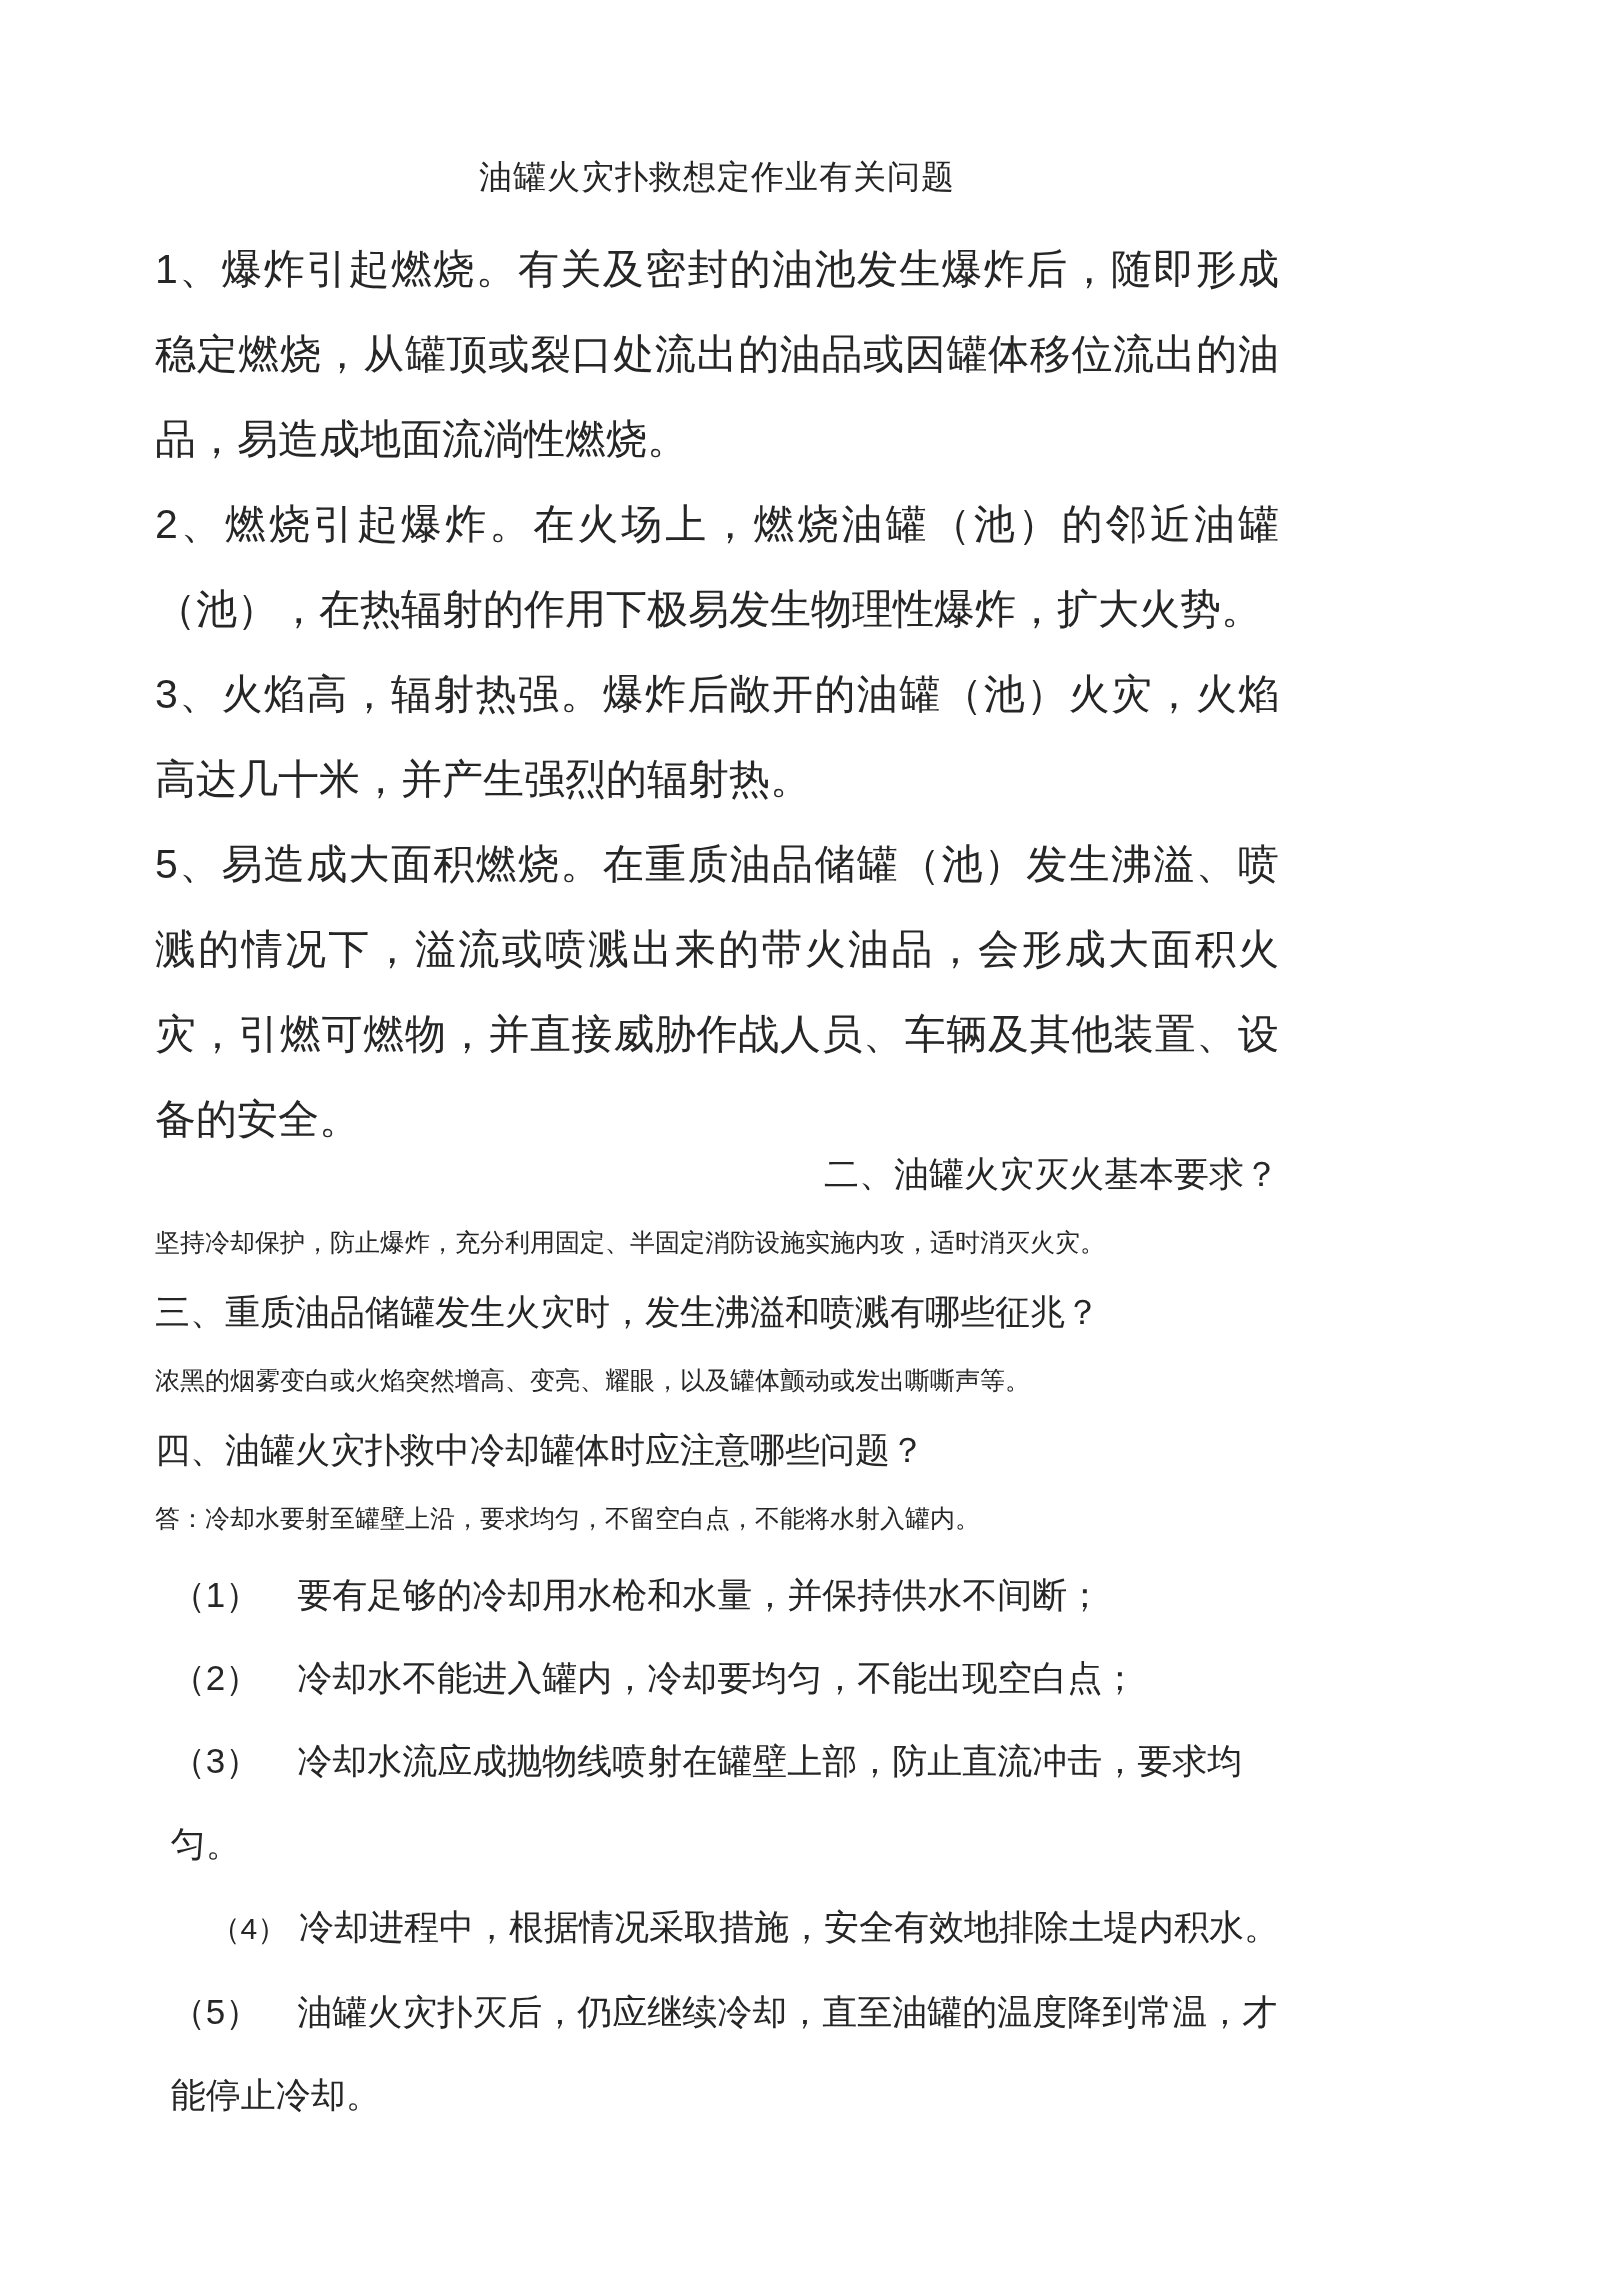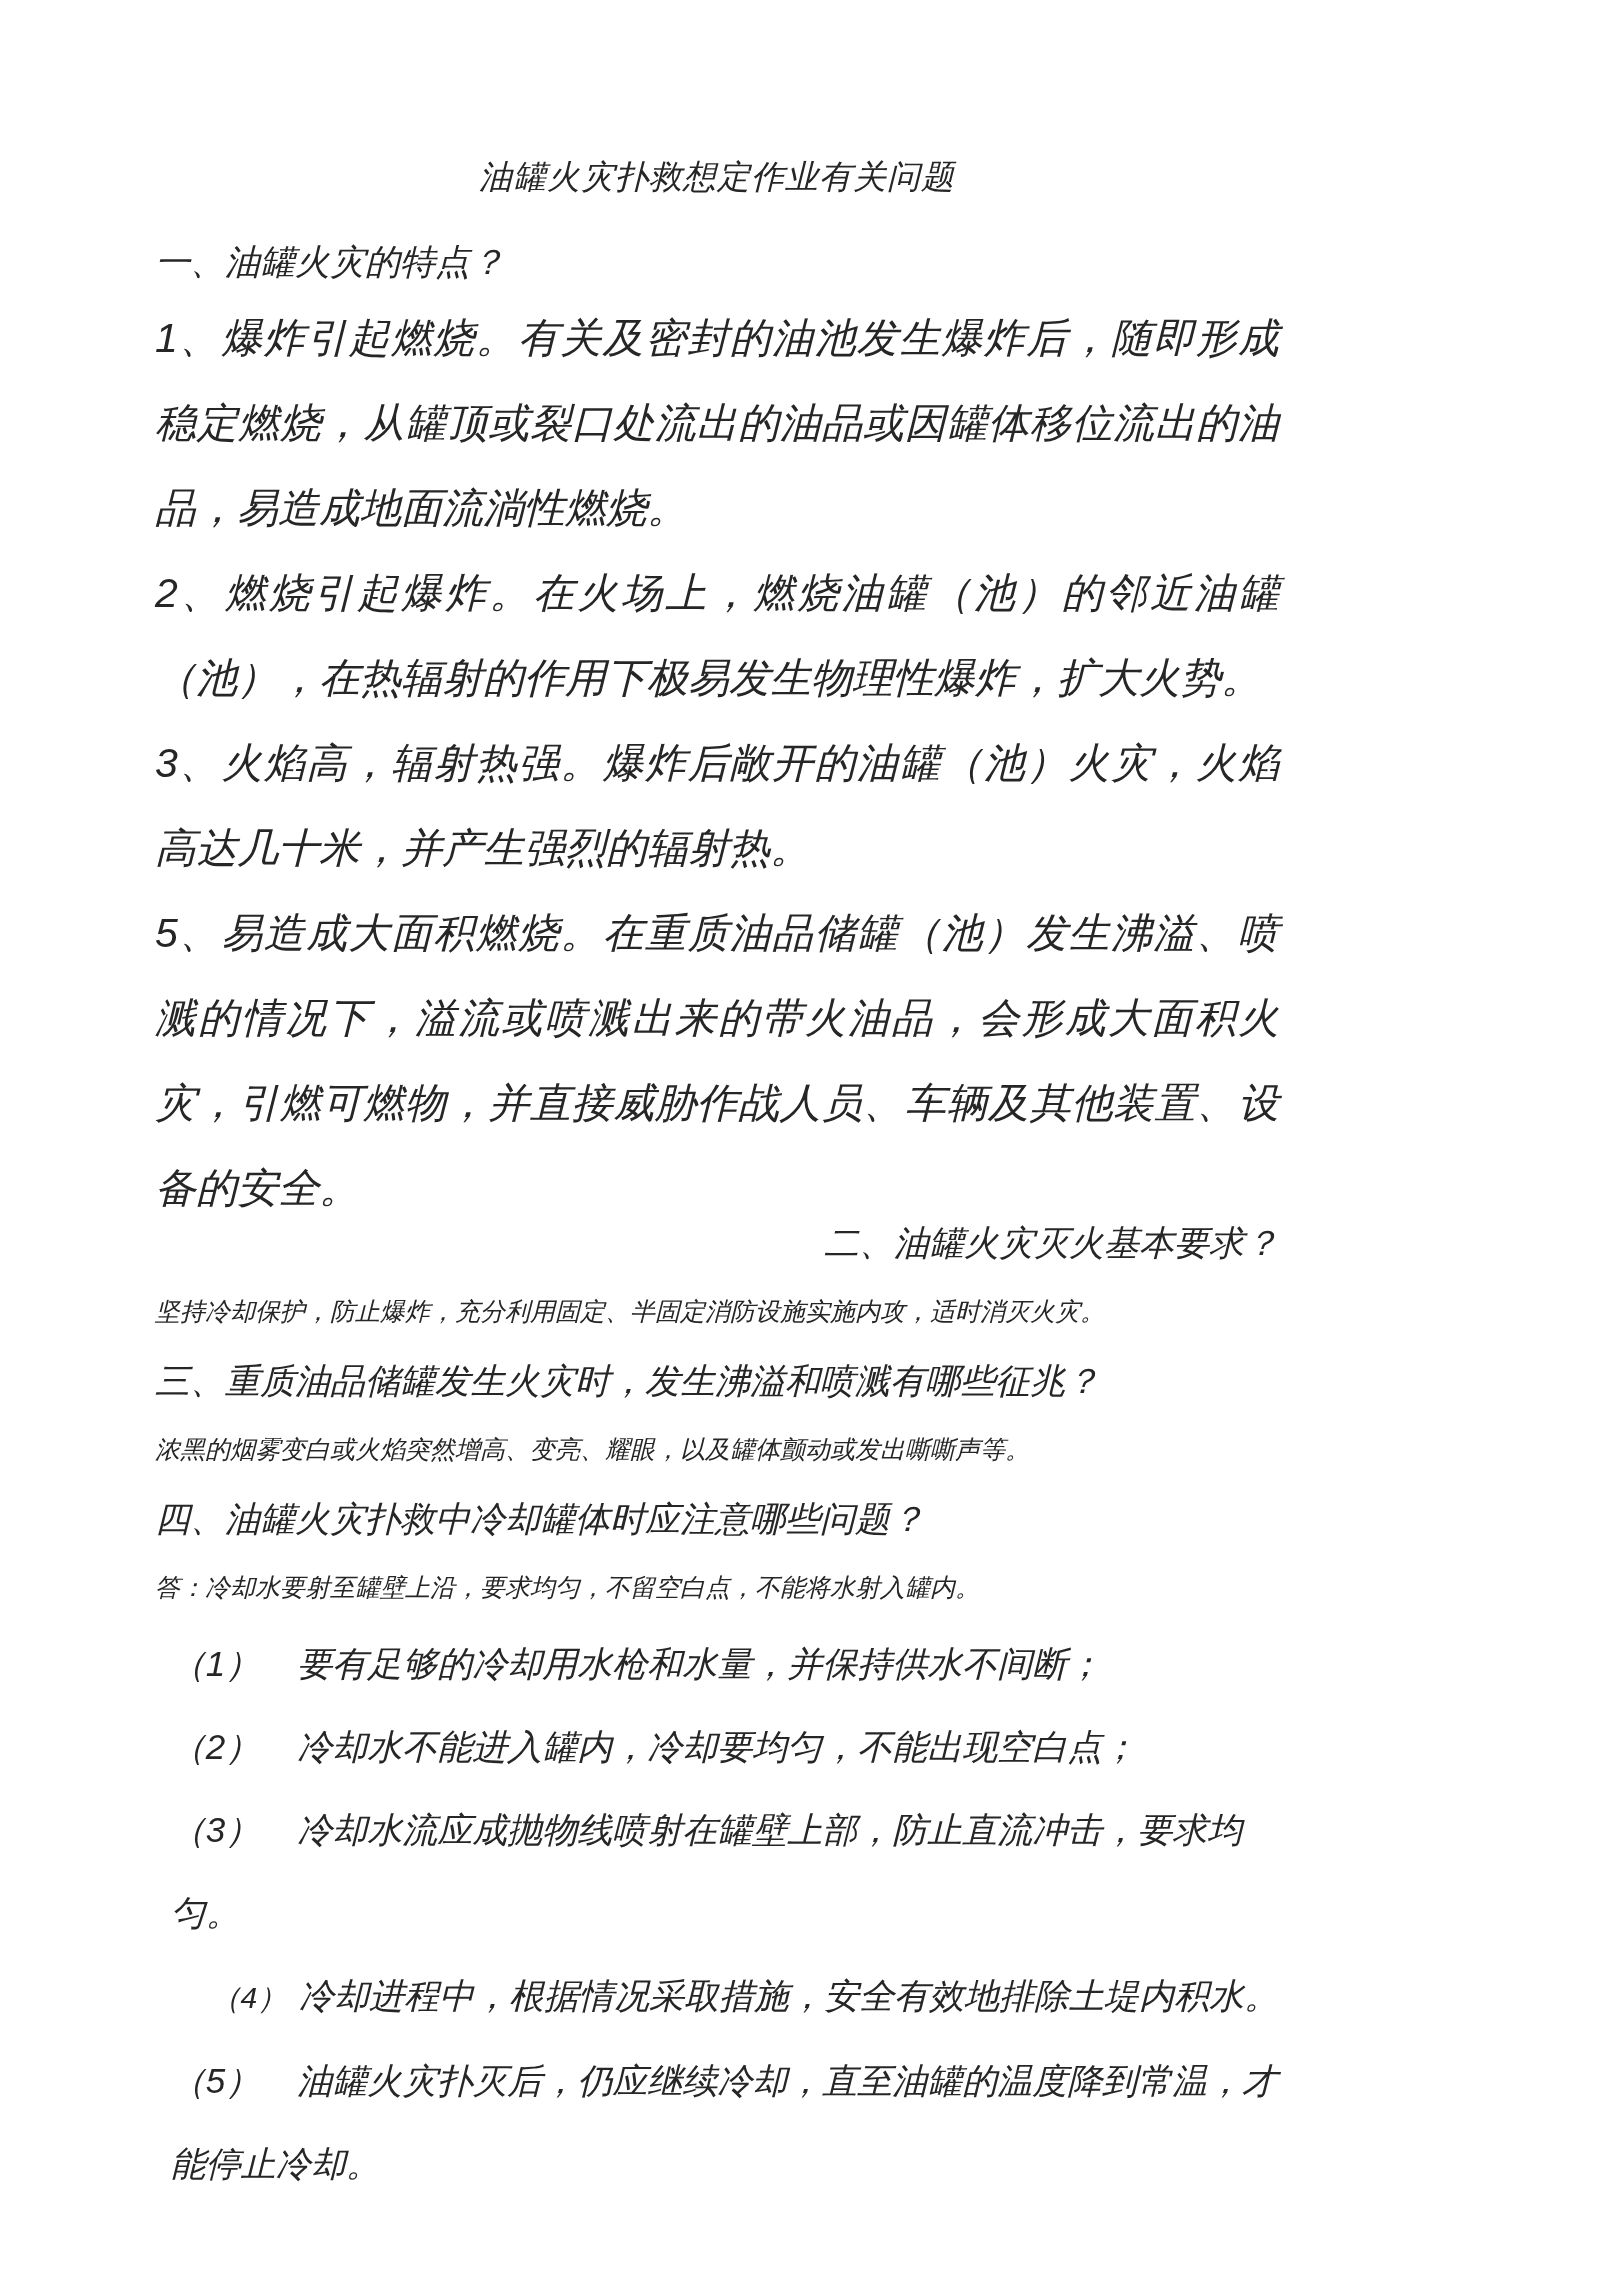--- a/index.html
+++ b/index.html
@@ -9,21 +9,20 @@
     height: 2293px;
     font-family: "Liberation Sans", "DejaVu Sans", sans-serif;
     color: #262626;
     overflow: hidden;
   }
   .page {
     width: 1431px;
     height: 2293px;
     background: #ffffff;
     padding: 157px 152px 0 155px;
-    font-style: italic;
   }
   .title {
     font-size: 33px;
     font-weight: 400;
     text-align: center;
     line-height: 39px;
     margin: 0 0 31px 0;
     letter-spacing: 1px;
   }
   .heading {
@@ -53,21 +52,20 @@
   .item.compact { padding-left: 7.8px; text-align: right; }
   .item.compact .item-label { margin-right: 11.8px; font-size: 30px; }
 </style>
 </head>
 <body>
 
 <main class="page">
 
   <h1 class="title">油罐火灾扑救想定作业有关问题</h1>
 
-  <p class="heading">一、油罐火灾的特点？</p>
 
   <p class="para">1、爆炸引起燃烧。有关及密封的油池发生爆炸后，随即形成稳定燃烧，从罐顶或裂口处流出的油品或因罐体移位流出的油品，易造成地面流淌性燃烧。</p>
   <p class="para">2、燃烧引起爆炸。在火场上，燃烧油罐（池）的邻近油罐（池），在热辐射的作用下极易发生物理性爆炸，扩大火势。</p>
   <p class="para">3、火焰高，辐射热强。爆炸后敞开的油罐（池）火灾，火焰高达几十米，并产生强烈的辐射热。</p>
   <p class="para">5、易造成大面积燃烧。在重质油品储罐（池）发生沸溢、喷溅的情况下，溢流或喷溅出来的带火油品，会形成大面积火灾，引燃可燃物，并直接威胁作战人员、车辆及其他装置、设备的安全。</p>
 
   <p class="heading pull-up">二、油罐火灾灭火基本要求？</p>
   <p class="line">坚持冷却保护，防止爆炸，充分利用固定、半固定消防设施实施内攻，适时消灭火灾。</p>
 
   <p class="heading">三、重质油品储罐发生火灾时，发生沸溢和喷溅有哪些征兆？</p>

